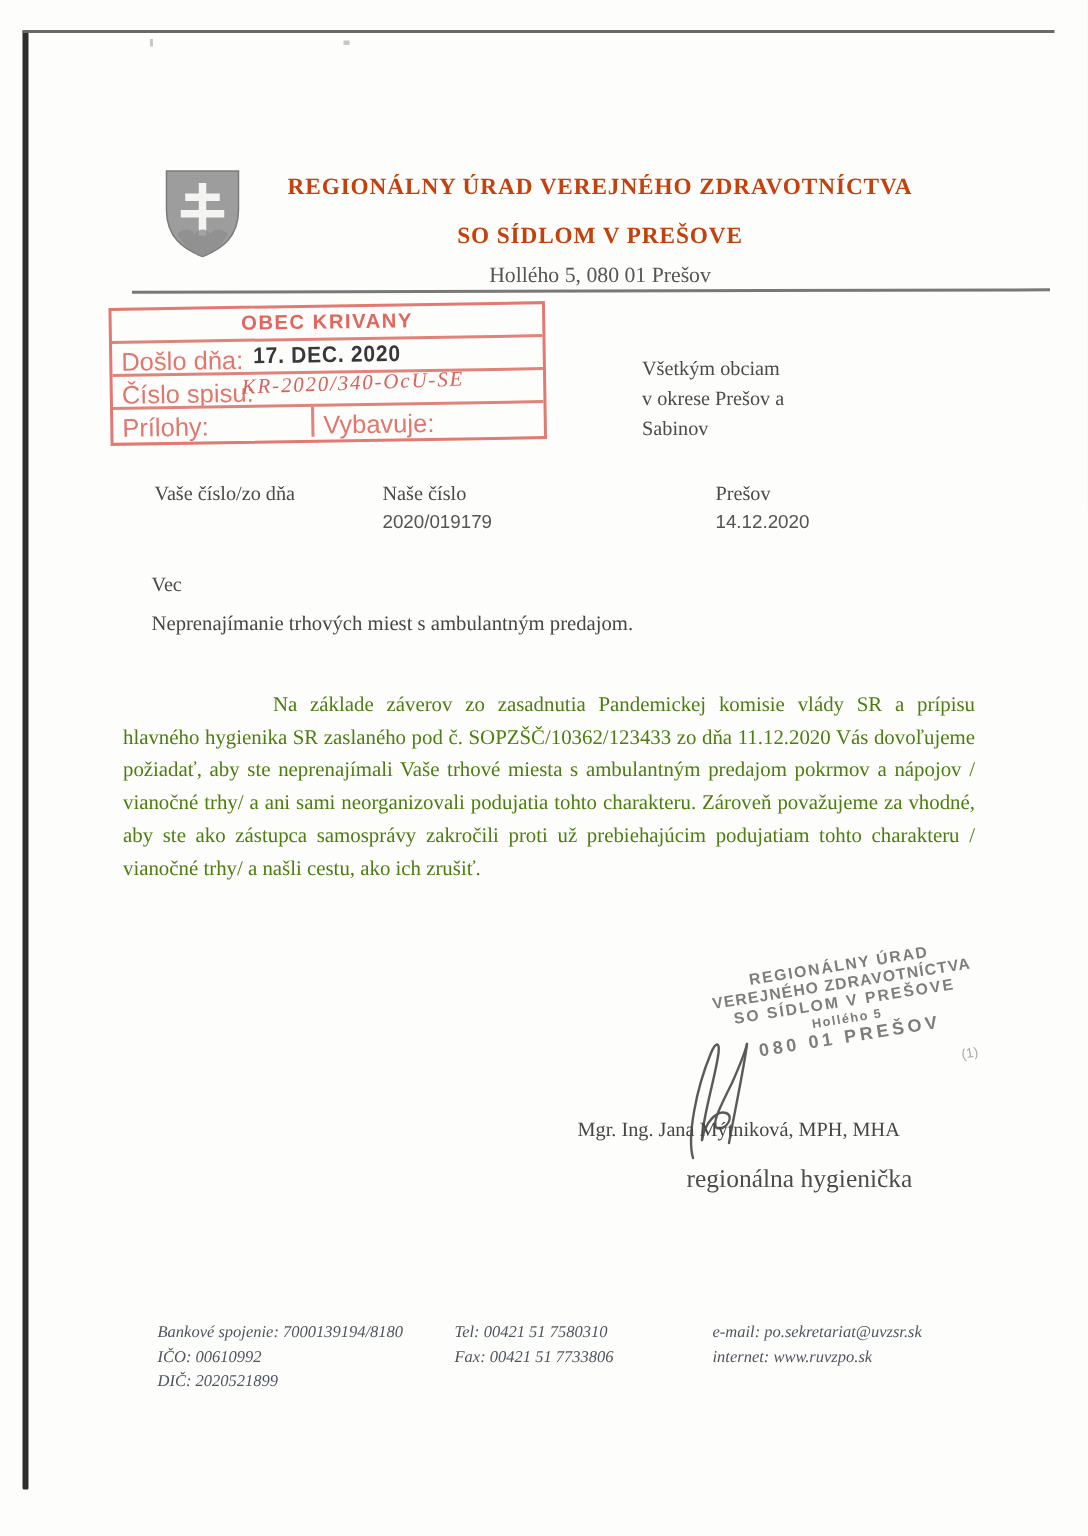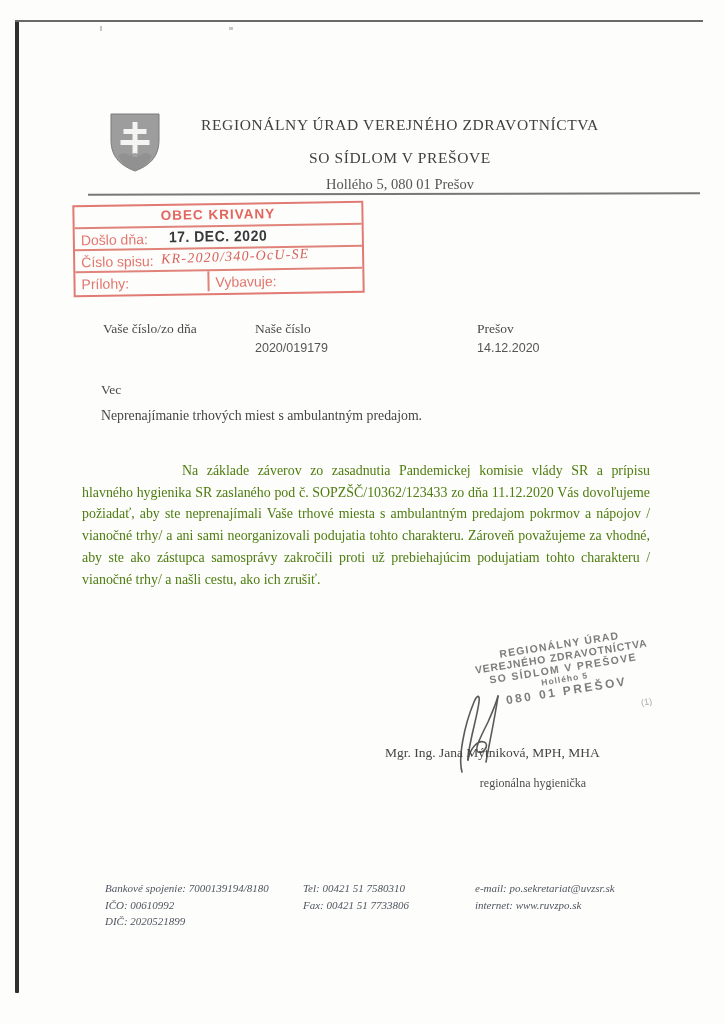--- a/index.html
+++ b/index.html
@@ -8,31 +8,31 @@
     position:relative;width:725px;height:1024px;margin:0 auto;
     background:#fdfdfb;overflow:hidden;color:#3a3a3a;
   }
   
   .edge-left{position:absolute;left:15px;top:20px;width:4px;height:973px;background:#2f2f2f;border-radius:1px;}
   .edge-top{position:absolute;left:15px;top:20px;width:688px;height:2px;background:#6a6a6a;}
   .speck{position:absolute;background:#9a9a9a;opacity:.55;}
 
   
   .coa{position:absolute;left:108px;top:112px;}
-  .h-title{position:absolute;left:180px;width:440px;text-align:center;font-weight:normal;letter-spacing:.6px;font-size:15.5px;color:#404040;}
+  .h-title{position:absolute;left:180px;width:440px;text-align:center;font-weight:bold;letter-spacing:.6px;font-size:15.5px;color:#c2410c;}
   .h-title1{top:116px;}
   .h-title2{top:149px;}
   .h-addr{position:absolute;left:180px;top:176px;width:440px;text-align:center;font-size:14.5px;color:#555;}
   .h-rule{position:absolute;left:88px;top:193px;width:612px;height:2px;background:#4b4b4b;opacity:.75;transform:rotate(-.15deg);}
 
   
   .rstamp{position:absolute;left:73px;top:203px;width:287px;height:88px;border:2px solid #e07a72;transform:rotate(-.9deg);color:#e0716a;background:rgba(255,255,255,.0);}
   .rstamp .rrule{position:absolute;left:0;width:100%;height:1.5px;background:#e0837b;}
   .rstamp .title{position:absolute;top:2px;left:0;width:100%;text-align:center;font-family:"Liberation Sans",sans-serif;font-size:13.5px;font-weight:bold;letter-spacing:1px;color:#e2655e;}
-  .rlabel{position:absolute;font-family:"Liberation Sans",sans-serif;font-size:14px;color:#e2756d;}
+  .rlabel{position:absolute;font-family:"Liberation Sans",sans-serif;font-size:17px;color:#e2756d;}
   .datestamp{position:absolute;left:94px;top:23px;font-family:"Liberation Sans",sans-serif;font-weight:bold;font-size:14px;letter-spacing:.5px;color:#38383a;transform:scaleY(1.08);}
   .handw{position:absolute;left:86px;top:44px;font-style:italic;font-size:14px;letter-spacing:1.2px;color:#d8615b;transform:rotate(-1.2deg);white-space:nowrap;}
   .vdiv{position:absolute;left:132px;top:66px;width:1.5px;height:20px;background:#e0837b;}
 
   
   .recipient{position:absolute;left:428px;top:236px;font-size:13.5px;line-height:20px;color:#4a4a4a;}
 
   
   .ref{position:absolute;top:321px;font-size:13.5px;color:#4a4a4a;}
   .ref .val{font-family:Liberation Sans, sans-serif;font-size:12.5px;color:#555;margin-top:4px;}
@@ -51,21 +51,21 @@
   .ostamp .l1{font-size:10.5px;letter-spacing:1.2px;}
   .ostamp .l2{font-size:10.5px;letter-spacing:.8px;}
   .ostamp .l3{font-size:10.5px;letter-spacing:1.4px;}
   .ostamp .l4{font-size:8.5px;letter-spacing:1px;}
   .ostamp .l5{font-size:12px;letter-spacing:2.5px;}
   .ostamp-mark{position:absolute;left:641px;top:697px;font-size:9px;color:#a9a9a9;transform:rotate(-9deg);font-family:"Liberation Sans",sans-serif;}
 
   .signature-svg{position:absolute;left:448px;top:688px;}
 
   .sig-name{position:absolute;left:385px;top:745px;width:296px;text-align:left;font-size:13.5px;color:#464646;}
-  .sig-title{position:absolute;left:385px;top:776px;width:296px;text-align:center;font-size:12px;color:#4c4c4c;}
+  .sig-title{position:absolute;left:385px;top:776px;width:296px;text-align:center;font-size:17px;color:#4c4c4c;}
 
   
   .footer{position:absolute;top:880px;font-style:italic;font-size:11px;line-height:16.5px;color:#4f5560;}
   .fcol1{left:105px;} .fcol2{left:303px;} .fcol3{left:475px;}
 </style>
 </head>
 <body>
 
 <div class="page">
 
@@ -94,20 +94,25 @@
     <div class="datestamp">17. DEC. 2020</div>
     <div class="rrule" style="top:42px;"></div>
     <div class="rlabel" style="left:6px;top:47px;">Číslo spisu:</div>
     <div class="handw">KR-2020/340-OcU-SE</div>
     <div class="rrule" style="top:64px;"></div>
     <div class="rlabel" style="left:6px;top:69px;">Prílohy:</div>
     <div class="vdiv"></div>
     <div class="rlabel" style="left:140px;top:69px;">Vybavuje:</div>
   </div>
 
+  <div class="recipient">
+    <div>Všetkým obciam</div>
+    <div>v okrese Prešov a</div>
+    <div>Sabinov</div>
+  </div>
 
   <div class="ref ref1">
     <div>Vaše číslo/zo dňa</div>
   </div>
   <div class="ref ref2">
     <div>Naše číslo</div>
     <div class="val">2020/019179</div>
   </div>
   <div class="ref ref4">
     <div>Prešov</div>

